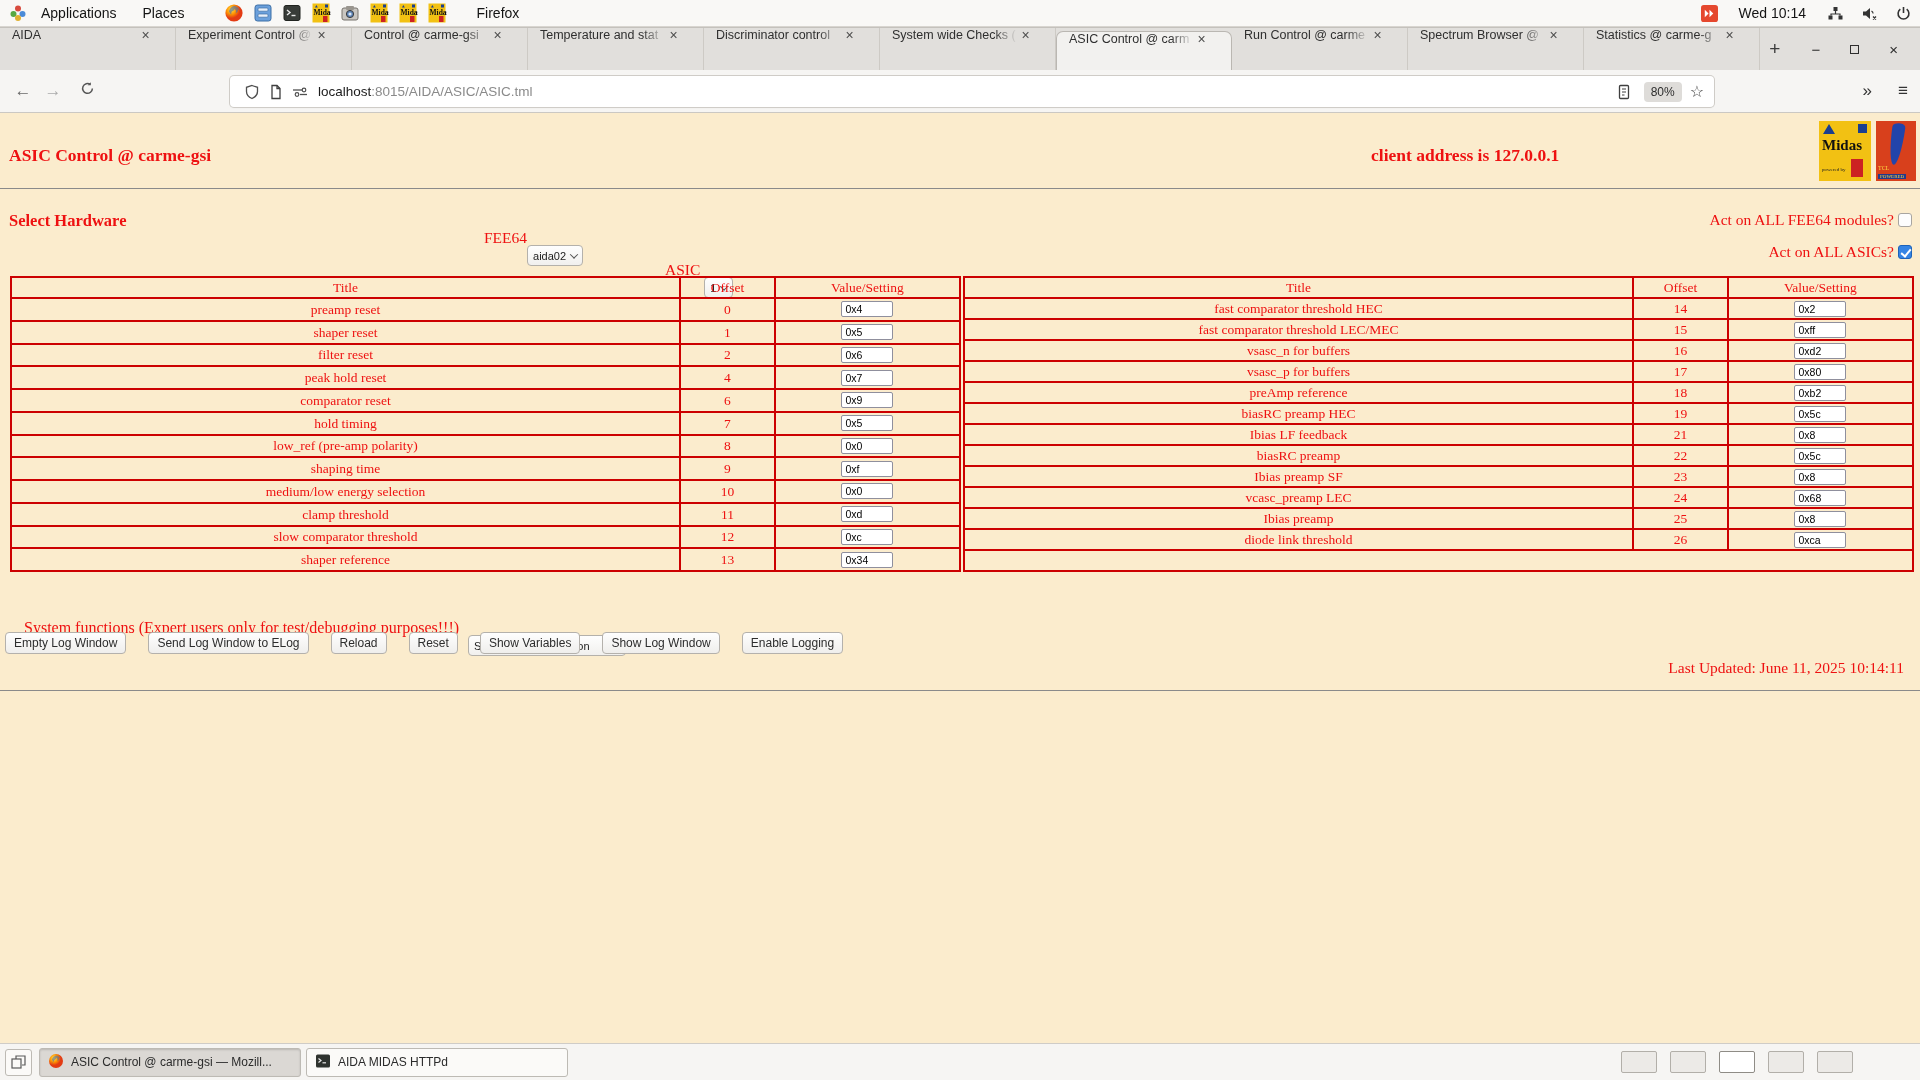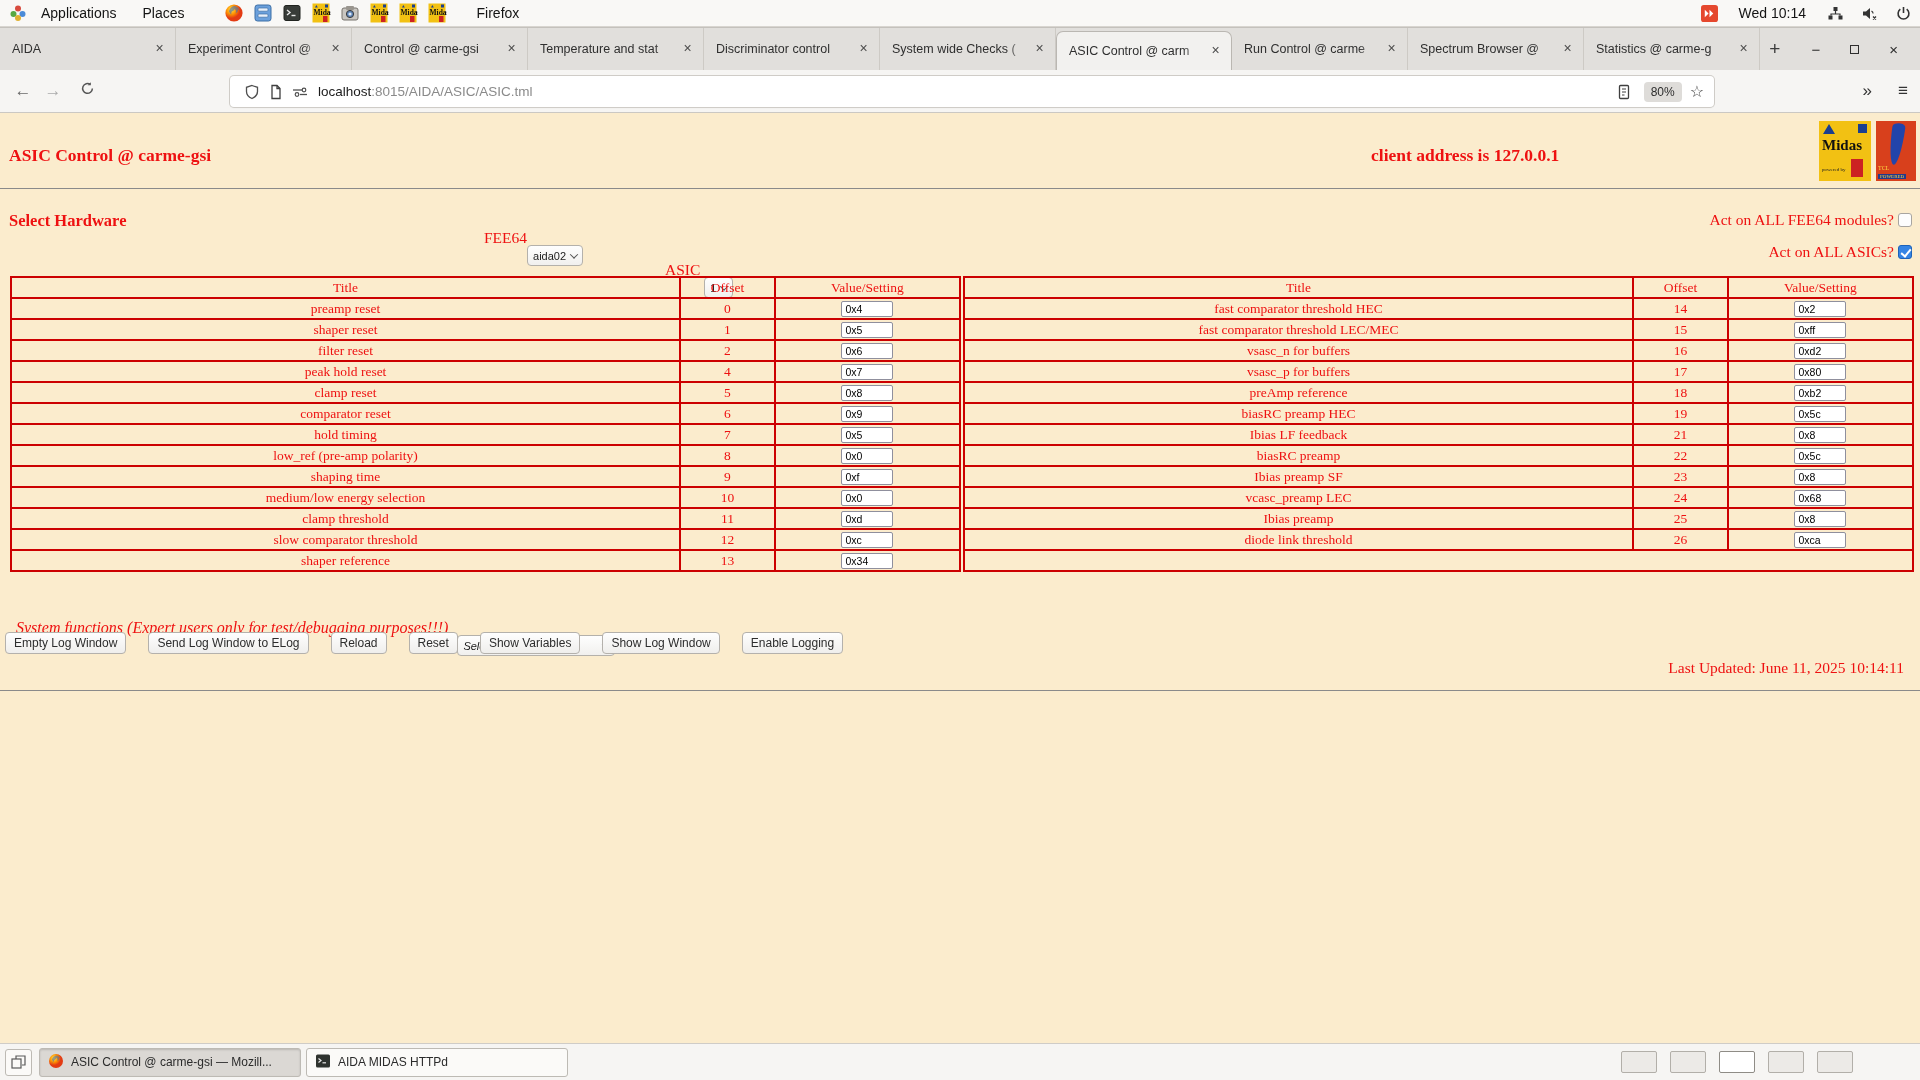--- a/index.html
+++ b/index.html
@@ -16,21 +16,21 @@
   .launcher svg { width:20px; height:20px; }
   .app-label { margin-left:30px; }
   .tray { margin-left:auto; display:flex; align-items:center; gap:16px; }
   .tray .t-icon { width:18px; height:18px; display:flex; align-items:center; justify-content:center; }
   .tray svg { width:17px; height:17px; }
   .clock { font-size:14px; margin:0 4px; }
 
   
   .tabbar { position:absolute; top:27px; left:0; right:0; height:43px; background:#e1dfdc;
             border-top:1px solid #c4c1bc; display:flex; align-items:stretch; z-index:25; }
-  .tab { width:176px; display:flex; align-items:center; padding:0 7px 0 12px; font-size:12.5px;
+  .tab { width:176px; display:flex; align-items:flex-start; padding:0 21px 0 12px; font-size:12.5px;
          color:#2f2f2f; border-right:1px solid #cdcac5; position:relative; }
   .tab.active { background:#f2f1ef; border:1px solid #bab7b2; border-bottom:none;
                 border-radius:7px 7px 0 0; margin-top:3px; }
   .tab-title { flex:1; white-space:nowrap; overflow:hidden;
                -webkit-mask-image:linear-gradient(90deg,#000 82%,transparent);
                mask-image:linear-gradient(90deg,#000 82%,transparent); }
   .tab-close { width:17px; height:17px; line-height:15px; text-align:center; font-size:14px;
                color:#4d4d4d; border-radius:3px; flex:none; }
   .newtab-btn { width:36px; display:flex; align-items:center; justify-content:center;
                 font-size:19px; color:#3c3c3c; }
@@ -104,21 +104,21 @@
   .tables { position:absolute; top:163px; left:10px; right:6px; display:flex; gap:2px; }
   table.asic { border-collapse:collapse; width:50%; font-size:13.5px; table-layout:fixed; }
   table.asic th, table.asic td { border:2px solid #cc0000; text-align:center; font-weight:normal;
                                  padding:0; height:21px; line-height:15px; color:#ee1111; }
   table.asic col.c-title { width:70.5%; } table.asic col.c-off { width:10%; } table.asic col.c-val { width:19.5%; }
   .val-input { width:52px; height:16px; font-family:"Liberation Sans", sans-serif; font-size:10.5px;
                color:#000; background:#fff; border:1px solid #8f8f9d; border-radius:2px;
                padding:0 3px; display:block; margin:0 auto; text-align:left; }
   td.empty-cell { height:20px; }
 
-  .sysfn-row { position:absolute; top:486px; left:16px; display:flex; align-items:center; gap:9px; font-size:16px;font-style:italic; }
+  .sysfn-row { position:absolute; top:486px; left:24px; display:flex; align-items:center; gap:9px; font-size:16px; }
   .sysfn-row .gtk-select { width:158px; justify-content:space-between; }
   .btn-row { position:absolute; top:519px; left:5px; display:flex; gap:22px; }
   .gtk-btn { font-family:"Liberation Sans", sans-serif; font-size:12px; color:#2d2d2d;
              background:linear-gradient(#fefefe,#efeeec); border:1px solid #b4b1ac;
              border-radius:4px; padding:3px 8px; line-height:14px; }
   .last-updated { position:absolute; top:546px; right:16px; font-size:15.5px; }
 
   
   .taskbar { position:absolute; bottom:0; left:0; right:0; height:37px; background:#f6f5f3;
              border-top:1px solid #cfccc7; display:flex; align-items:center; padding:0 5px; z-index:30; }
@@ -438,27 +438,20 @@
             </td>
           </tr>
           <tr>
             <td>peak hold reset</td>
             <td>4</td>
             <td>
               <input class="val-input" value="0x7" style="">
             </td>
           </tr>
           <tr>
-            <td>clamp reset</td>
-            <td>5</td>
-            <td>
-              <input class="val-input" value="0x8" style="">
-            </td>
-          </tr>
-          <tr>
             <td>comparator reset</td>
             <td>6</td>
             <td>
               <input class="val-input" value="0x9" style="">
             </td>
           </tr>
           <tr>
             <td>hold timing</td>
             <td>7</td>
             <td>

